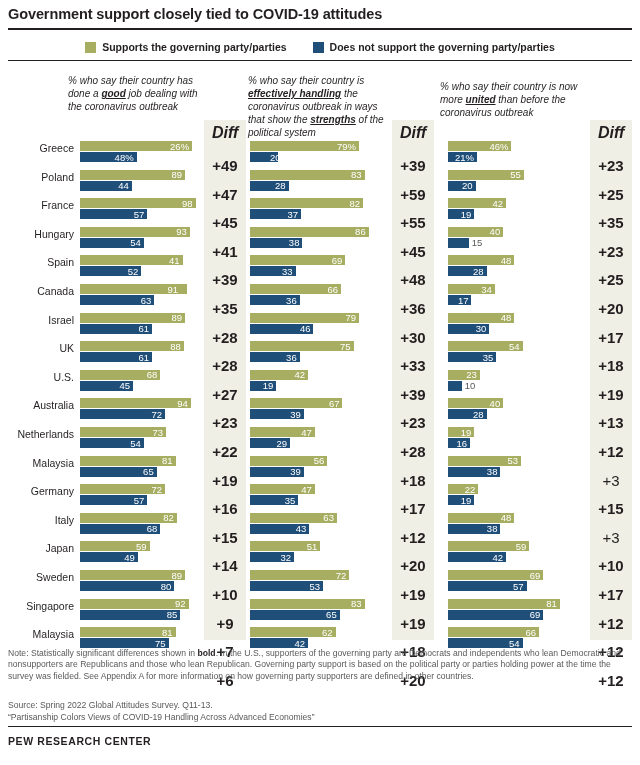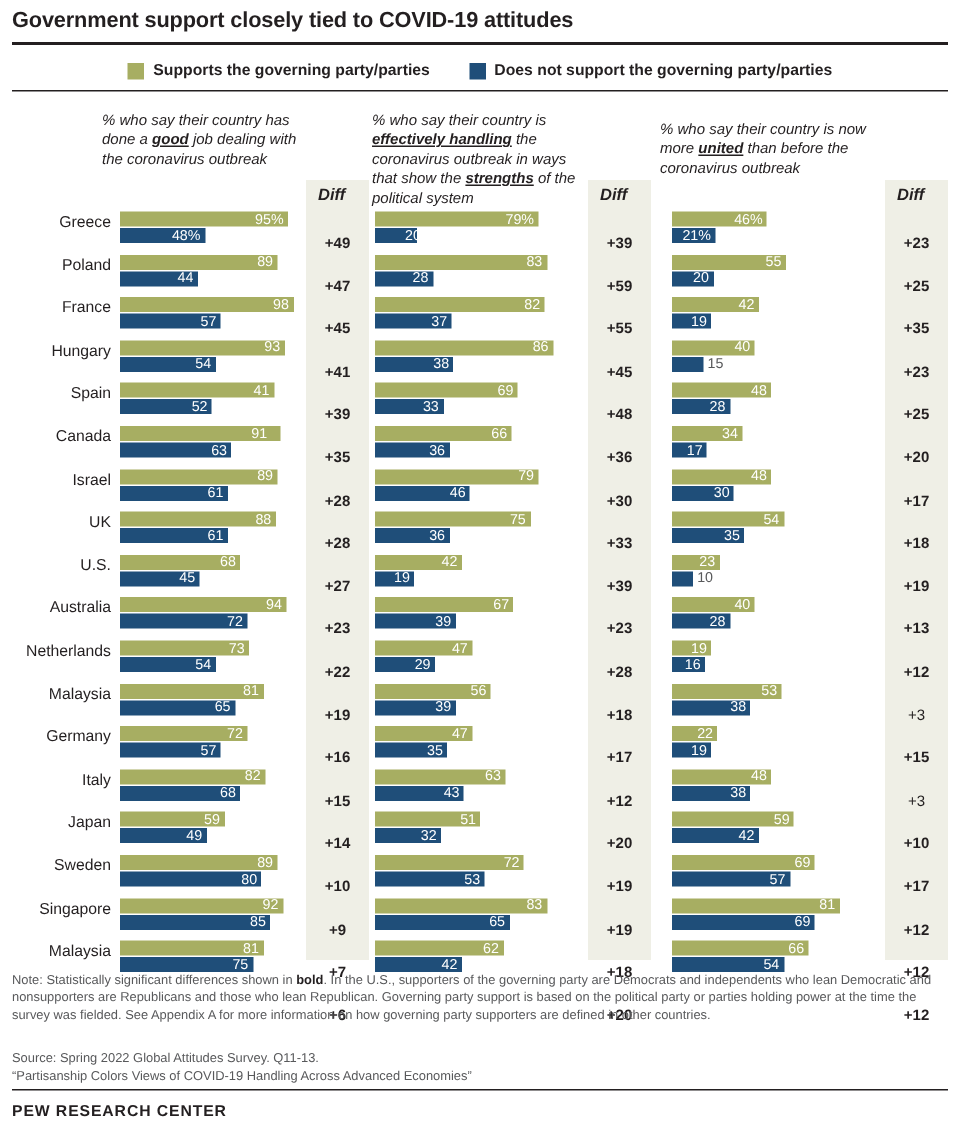--- a/index.html
+++ b/index.html
@@ -34,34 +34,34 @@
   .panel-head{
     position:absolute;font-size:10px;font-style:italic;color:#231f20;line-height:13px;
   }
   .panel-head b{font-weight:bold;}
   .panel-head u{text-decoration:underline;}
 
   .diffcol{
     position:absolute;background:#efefe6;
   }
   .diffhdr{
-    position:absolute;font-size:11px;font-weight:bold;font-style:italic;color:#231f20;
+    position:absolute;font-size:16px;font-weight:bold;font-style:italic;color:#231f20;
   }
   .rowlabel{
     position:absolute;font-size:10.5px;text-align:right;color:#231f20;
   }
   .bar{position:absolute;height:10px;}
   .bar.sup{background:#a7ae62;}
   .bar.nos{background:#1f4e79;}
   .vallab{
     position:absolute;font-size:9.5px;line-height:10px;color:#ffffff;
   }
   .vallab.outside{color:#58595b;}
   .diffval{
-    position:absolute;font-size:10px;font-weight:bold;text-align:center;color:#231f20;
+    position:absolute;font-size:15px;font-weight:bold;text-align:center;color:#231f20;
   }
   .diffval.light{font-weight:normal;}
 
   .notes{
     position:absolute;left:8px;right:8px;top:648px;
     font-size:8.6px;line-height:11.4px;color:#58595b;
   }
   .notes b{color:#231f20;}
   .rule-bot{
     position:absolute;left:8px;right:8px;top:726px;height:1px;background:#231f20;
@@ -96,21 +96,21 @@
 <div class="panel-head" style="left:248px;top:74px;width:140px;"><i>% who say their country is <b><u>effectively handling</u></b> the coronavirus outbreak in ways that show the <b><u>strengths</u></b> of the political system</i></div>
 <div class="panel-head" style="left:440px;top:80px;width:146px;"><i>% who say their country is now more <b><u>united</u></b> than before the coronavirus outbreak</i></div>
 
 <div class="diffhdr" style="left:212px;top:124px;">Diff</div>
 <div class="diffhdr" style="left:400px;top:124px;">Diff</div>
 <div class="diffhdr" style="left:598px;top:124px;">Diff</div>
 
 <div id="plot">
     <div class="rowlabel" style="left: 8px; top: 142px; width: 66px;">Greece</div>
     <div class="bar sup" style="left: 80px; top: 141px; width: 112.1px;"></div>
-    <div class="vallab" style="top: 141.5px; left: 166.1px; width: 23px; text-align: right;">95%</div>
+    <div class="vallab" style="top: 141.5px; left: 166.1px; width: 23px; text-align: right;">26%</div>
     <div class="bar nos" style="left: 80px; top: 152px; width: 56.64px;"></div>
     <div class="vallab" style="top: 152.5px; left: 110.64px; width: 23px; text-align: right;">48%</div>
     <div class="diffval" style="left: 204px; width: 42px; top: 157px;">+49</div>
     <div class="bar sup" style="left: 250px; top: 141px; width: 109.02px;"></div>
     <div class="vallab" style="top: 141.5px; left: 333.02px; width: 23px; text-align: right;">79%</div>
     <div class="bar nos" style="left: 250px; top: 152px; width: 27.6px;"></div>
     <div class="vallab" style="top: 152.5px; left: 266px; width: 23px; text-align: right;">20%</div>
     <div class="diffval" style="left: 392px; width: 42px; top: 157px;">+39</div>
     <div class="bar sup" style="left: 448px; top: 141px; width: 63.48px;"></div>
     <div class="vallab" style="top: 141.5px; left: 485.48px; width: 23px; text-align: right;">46%</div>

